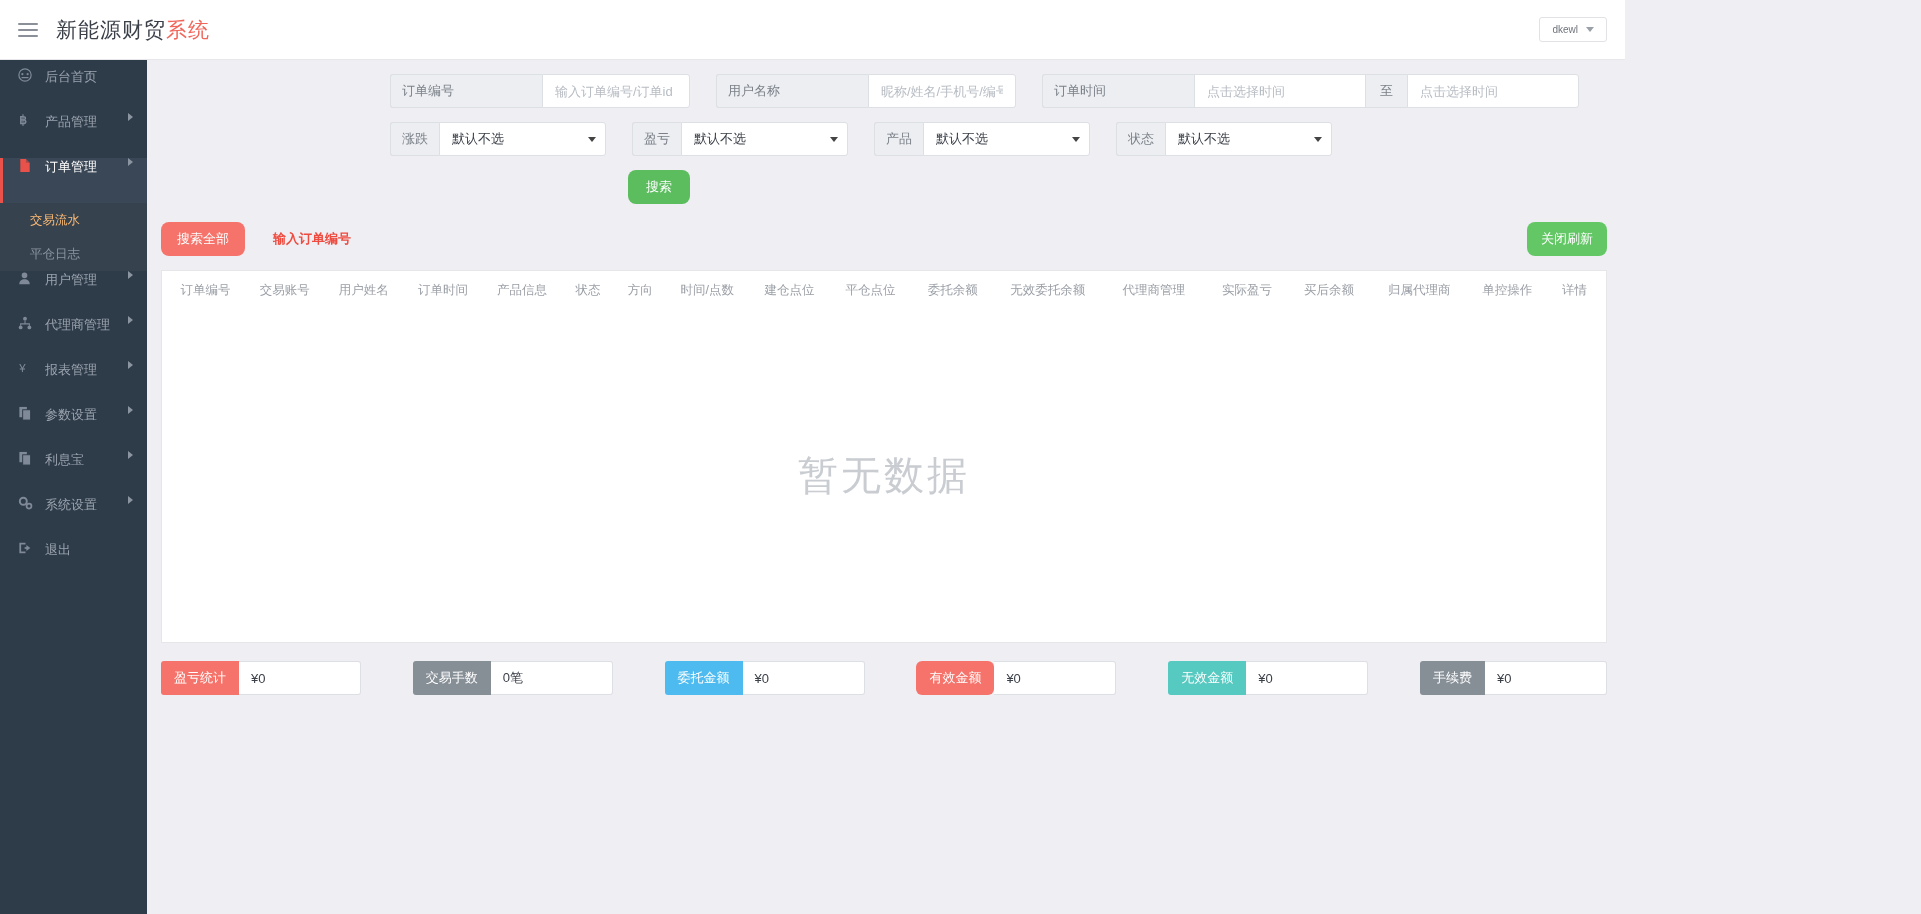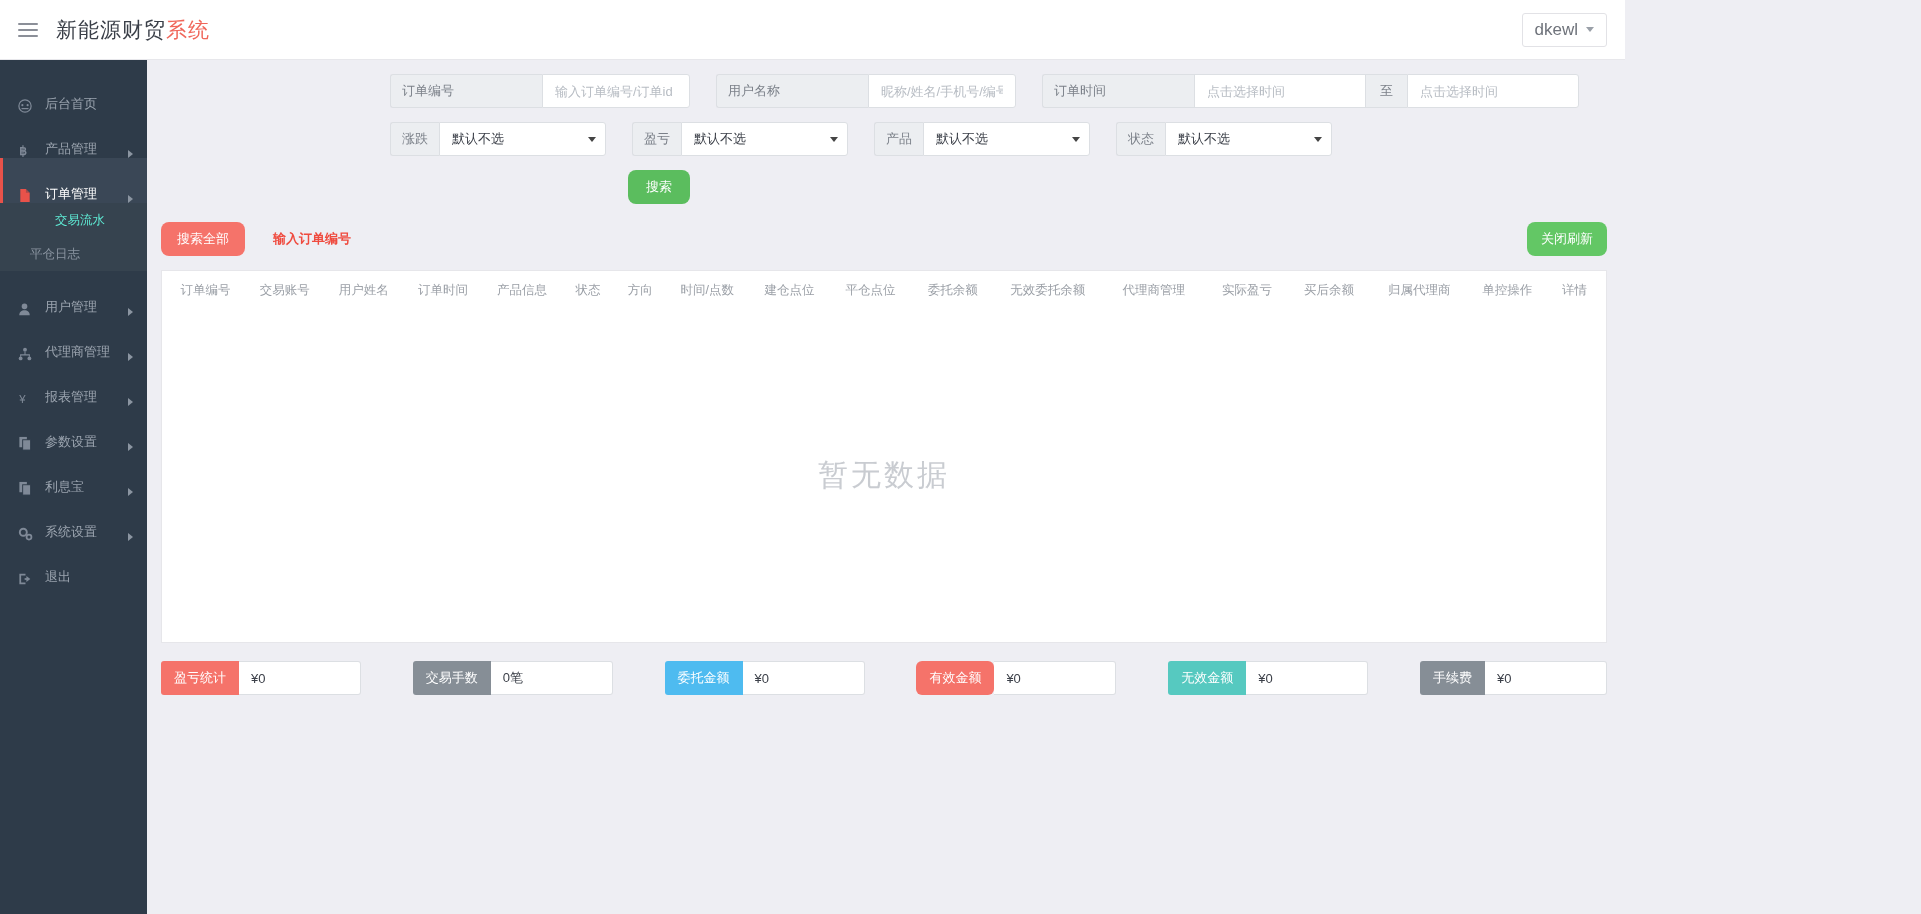--- a/index.html
+++ b/index.html
@@ -21,38 +21,38 @@
   .hamburger {
     width: 56px; height: 60px; display: flex; flex-direction: column;
     align-items: center; justify-content: center; cursor: pointer; gap: 4px;
   }
   .hamburger span { display: block; width: 20px; height: 2px; background: #8b8f98; border-radius: 1px; }
   .brand { font-size: 21px; letter-spacing: 1px; color: #3a3f48; display: flex; align-items: center; }
   .brand .accent { color: #f0665a; }
   .user-box {
     margin-left: auto; margin-right: 18px;
     border: 1px solid #e2e2e6; border-radius: 3px;
-    padding: 6px 12px; font-size: 17px; color: #6f737b;
+    padding: 6px 12px; font-size: 10px; color: #6f737b;
     display: flex; align-items: center; gap: 8px; cursor: pointer; background: #fff;
   }
   .caret-dn {
     width: 0; height: 0; border-left: 4px solid transparent; border-right: 4px solid transparent;
     border-top: 5px solid #9aa0a8;
   }
 
   
   .body-wrap { display: flex; flex: 1 1 auto; min-height: 0; }
 
   
   .sidebar {
     width: 147px; flex: 0 0 147px; background: #2e3b49;
     padding-top: 8px; overflow: hidden;
   }
   .nav-item {
-    display: flex; align-items: flex-end; height: 45px;
+    display: flex; align-items: flex-start; height: 45px;
     padding: 0 14px 0 18px; color: #9ba4af; font-size: 13px;
     cursor: pointer; position: relative;
   }
   .nav-item .ico {
     width: 20px; display: inline-flex; align-items: center; justify-content: flex-start;
     font-size: 13px; color: #7f8997; margin-right: 7px;
   }
   .nav-item .lbl { flex: 1 1 auto; white-space: nowrap; }
   .nav-item .arrow {
     width: 0; height: 0; border-top: 4px solid transparent; border-bottom: 4px solid transparent;
@@ -61,21 +61,21 @@
   .nav-group.active > .nav-item { background: #3a4756; color: #ffffff; }
   .nav-group.active > .nav-item .ico { color: #e8524a; }
   .nav-group.active > .nav-item::before {
     content: ""; position: absolute; left: 0; top: 0; bottom: 0; width: 3px; background: #e8524a;
   }
   .nav-group.active { background: #36434f; }
   .sub-item {
     height: 34px; display: flex; align-items: center;
     padding-left: 30px; font-size: 12.5px; color: #8b95a1; cursor: pointer;
   }
-  .sub-item.current { color: #5eead4; margin-left: 25px; }
+  .sub-item.current { color: #fdba74; }
 
   
   .main { flex: 1 1 auto; min-width: 0; background: #eeeef3; display: flex; flex-direction: column; }
 
   .filter-zone { padding: 14px 0 0 0; }
   .filter-row { display: flex; align-items: center; margin-bottom: 14px; padding-left: 243px; }
   .filter-row.r2 { padding-left: 243px; }
 
   .input-group { display: flex; align-items: stretch; height: 34px; margin-right: 26px; }
   .ig-addon {
@@ -134,21 +134,21 @@
     font-size: 14px; color: #9ba0a7; border-bottom: 1px solid #eceef0;
   }
   .table-head {
     display: flex; height: 38px; align-items: center;
     font-size: 12.5px; color: #9a9fa6; padding: 0 4px;
   }
   .th { text-align: center; white-space: nowrap; }
   .table-body {
     height: 333px; display: flex; align-items: center; justify-content: center;
   }
-  .empty-text { font-size: 30px; color: #c9ccd1; letter-spacing: 3px; }
+  .empty-text { font-size: 40px; color: #c9ccd1; letter-spacing: 3px; }
 
   
   .stats-row {
     display: flex; align-items: center; padding: 18px 18px 0 14px; gap: 0;
     justify-content: space-between;
   }
   .stat { display: flex; align-items: stretch; height: 34px; }
   .stat-label {
     color: #fff; font-size: 13px; padding: 0 13px; border-radius: 3px 0 0 3px;
     display: flex; align-items: center; white-space: nowrap;

